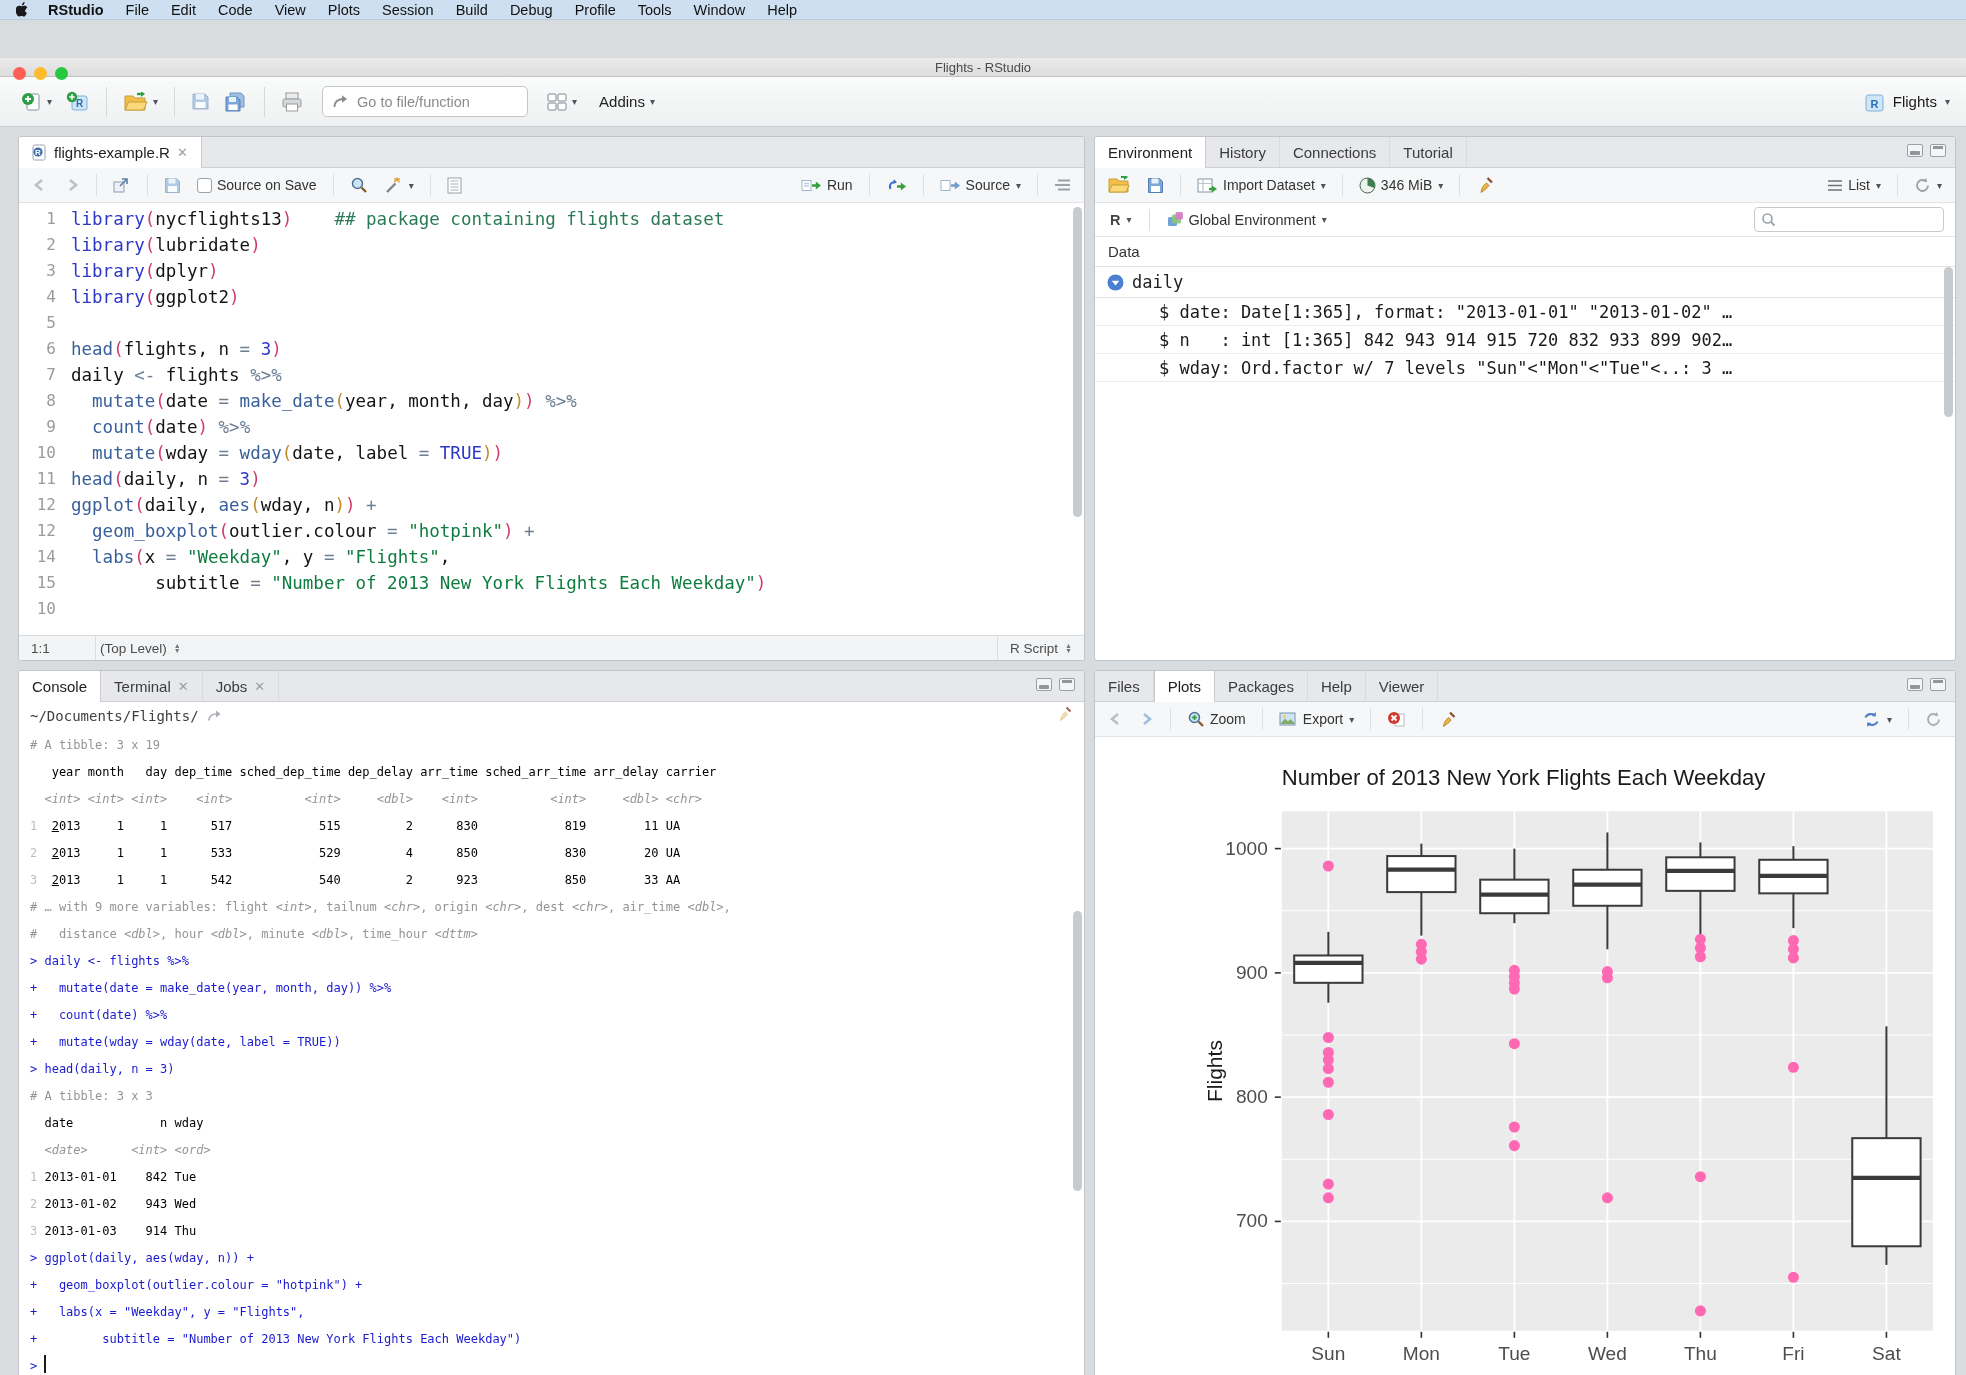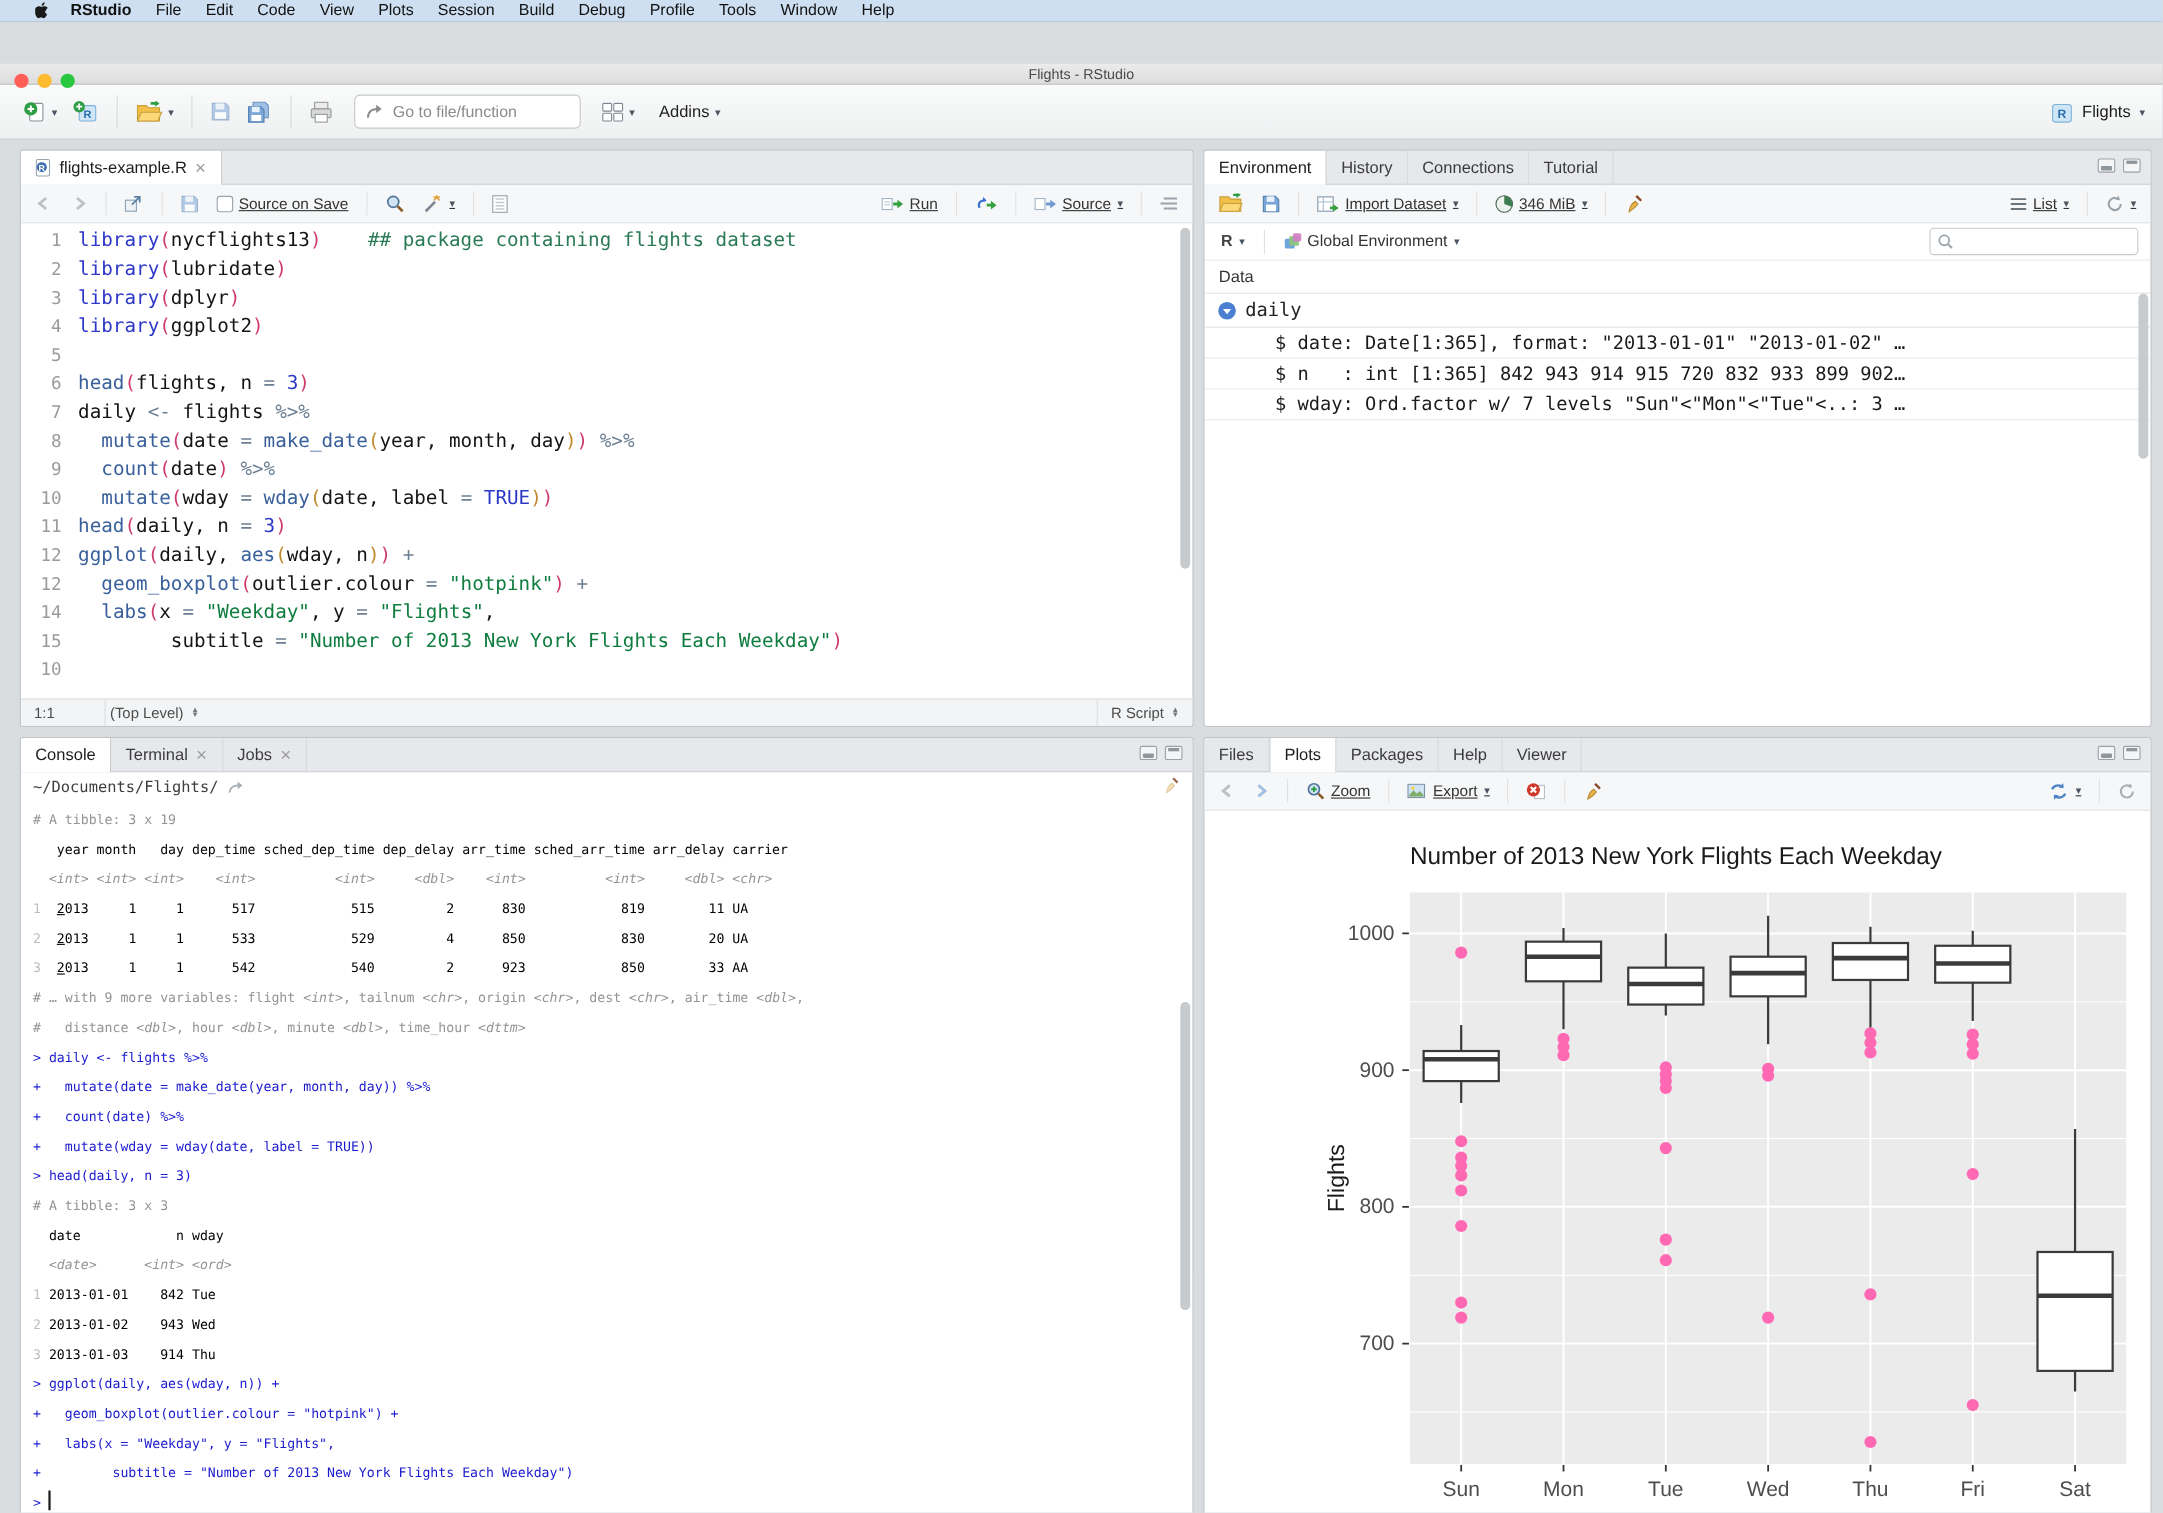--- a/index.html
+++ b/index.html
@@ -5,21 +5,21 @@
   * { box-sizing: border-box; }
   html,body { margin:0; padding:0; }
   body {
     width:1966px; height:1375px; overflow:hidden;
     font-family:"Liberation Sans", sans-serif;
     background:#d9dcdf; color:#222;
   }
   
   .menubar {
     height:20px; background:#cddff0; display:flex; align-items:center;
-    padding-left:28px; font-size:14.5px; color:#111;
+    padding-left:12px; font-size:14.5px; color:#111;
     border-bottom:1px solid #b9cadb;
   }
   .menubar .apple { margin:0 8px 0 4px; display:flex; align-items:center; }
   .menubar .mitem { padding:0 11px; white-space:nowrap; }
   .menubar .mitem.app { font-weight:bold; }
   
   .titlebar {
     height:19px; background:linear-gradient(#ebebeb,#dddddd);
     position:relative; border-bottom:1px solid #c2c2c2;
   }
@@ -69,21 +69,21 @@
   .tab:first-child.active { border-left:none; }
   .tab .x { color:#9d9d9d; font-size:13px; }
   .winbtns { position:absolute; right:9px; top:7px; display:flex; gap:7px; }
   .wb { width:16px; height:13px; border:1px solid #9aa0a6; border-radius:2px; background:#f4f5f6; position:relative; }
   .wb.min::after { content:""; position:absolute; left:2px; right:2px; bottom:1px; height:4px; background:#8f969c; border-radius:1px; }
   .wb.max::after { content:""; position:absolute; left:2px; right:2px; top:1px; height:3px; background:#8f969c; }
   
   .panetools {
     height:35px; background:#f6f7f8; border-bottom:1px solid #e1e3e5;
     display:flex; align-items:center; padding:0 9px; gap:8px;
-    font-size:14px; color:#333; flex-shrink:0;text-decoration:underline;
+    font-size:14px; color:#333; flex-shrink:0;
   }
   .ptbtn { display:flex; align-items:center; gap:5px; padding:3px 4px; border-radius:3px; }
   .psep { width:1px; height:22px; background:#e0e0e0; margin:0 4px; }
   .cb { width:15px; height:15px; border:1px solid #9aa2aa; border-radius:3px; background:#fff; }
   
   .editor {
     flex:1; display:flex; font-family:"DejaVu Sans Mono", monospace;
     font-size:17.5px; line-height:26px; overflow:hidden; position:relative; padding-top:3px;
   }
   .gutter { width:52px; text-align:right; padding-right:15px; color:#9b9b9b; font-size:16px; flex-shrink:0; }

